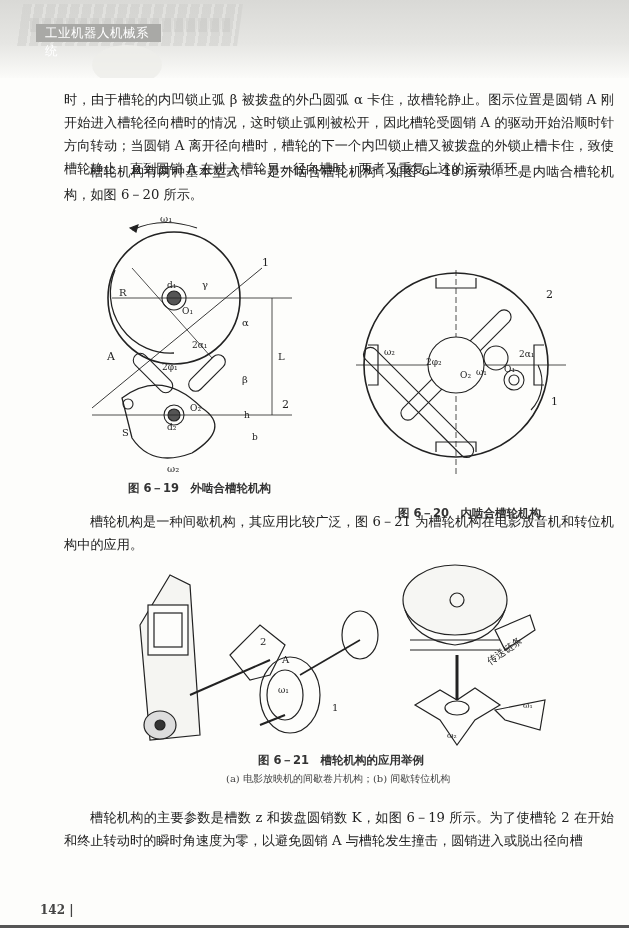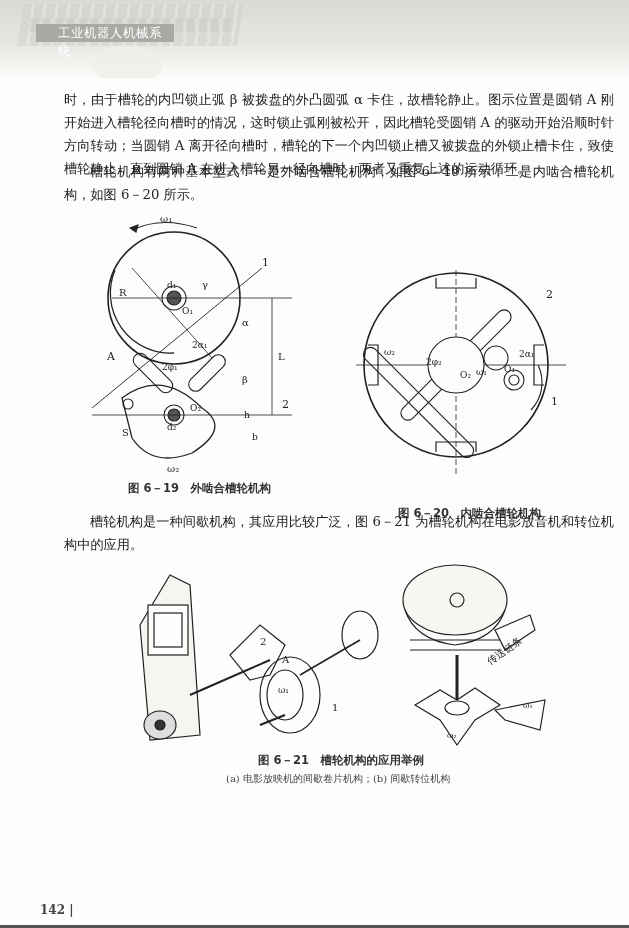--- a/index.html
+++ b/index.html
@@ -1,21 +1,21 @@
 <!DOCTYPE html>
 <html><head>
 <meta charset="utf-8">
 <style>
   html,body{margin:0;padding:0;}
   body{width:629px;height:928px;background:#fdfdfb;position:relative;overflow:hidden;font-family:"DejaVu Serif","Liberation Serif",serif;color:#222;}
   .header-band{position:absolute;left:0;top:0;width:629px;height:78px;background:linear-gradient(180deg,#d9d9d6 0%,#e6e6e3 55%,#fbfbf9 100%);overflow:hidden;}
   .kb{position:absolute;left:20px;top:4px;width:220px;height:42px;background:repeating-linear-gradient(90deg,#cfcfcc 0 9px,#e4e4e1 9px 12px);opacity:.55;transform:skewX(-8deg);}
   .kb2{position:absolute;left:30px;top:18px;width:200px;height:14px;background:repeating-linear-gradient(90deg,#c9c9c6 0 9px,#e1e1de 9px 12px);opacity:.5;}
   .mouse{position:absolute;left:92px;top:45px;width:70px;height:40px;border-radius:50%;background:#ededea;opacity:.8;}
-  .hdr-title{position:absolute;left:36px;top:24px;width:116px;height:18px;background:#a9a9a6;color:#fff;font-family:"DejaVu Sans","Liberation Sans",sans-serif;font-size:12.5px;line-height:18px;padding-left:22px;letter-spacing:.5px;}
+  .hdr-title{position:absolute;left:36px;top:24px;width:116px;height:18px;background:#a9a9a6;color:#fff;font-family:"DejaVu Sans","Liberation Sans",sans-serif;font-size:12.5px;line-height:18px;padding-left:9px;letter-spacing:.5px;}
   .para{position:absolute;left:64px;width:550px;font-size:13.2px;line-height:23px;text-align:justify;}
   .para p{margin:0;}
   .indent{text-indent:26px;}
   .fig{position:absolute;}
   .caption{position:absolute;font-family:"DejaVu Sans","Liberation Sans",sans-serif;font-size:11.5px;font-weight:bold;color:#333;}
   .subcap{position:absolute;font-size:10px;color:#444;}
   .pagenum{position:absolute;left:40px;top:903px;font-size:12px;color:#444;font-weight:bold;}
   .bottom-bar{position:absolute;left:0;top:925px;width:629px;height:3px;background:#555;}
   svg text{font-family:"DejaVu Serif","Liberation Serif",serif;}
 </style>
@@ -132,16 +132,17 @@
   <path d="M20 145 L45 130 L62 140 L80 128 L105 145 L80 160 L62 185 L45 160 Z"></path>
   <ellipse cx="62" cy="148" rx="12" ry="7"></ellipse>
   <path d="M100 150 L150 140 L145 170 L110 160 Z"></path>
   <text x="128" y="148" font-size="8" fill="#222" stroke="none">ω₁</text>
   <text x="52" y="178" font-size="8" fill="#222" stroke="none">ω₂</text>
 </svg>
 <div class="caption" style="left:258px;top:753px;">图 6－21　槽轮机构的应用举例</div>
 <div class="subcap" style="left:226px;top:772px;">(a) 电影放映机的间歇卷片机构；(b) 间歇转位机构</div>
 
 <div class="para" style="top:806px;">
+  <p class="indent">槽轮机构的主要参数是槽数 z 和拨盘圆销数 K，如图 6－19 所示。为了使槽轮 2 在开始和终止转动时的瞬时角速度为零，以避免圆销 A 与槽轮发生撞击，圆销进入或脱出径向槽</p>
 </div>
 
 <div class="pagenum">142 |</div>
 <div class="bottom-bar"></div>
 
 </body></html>

